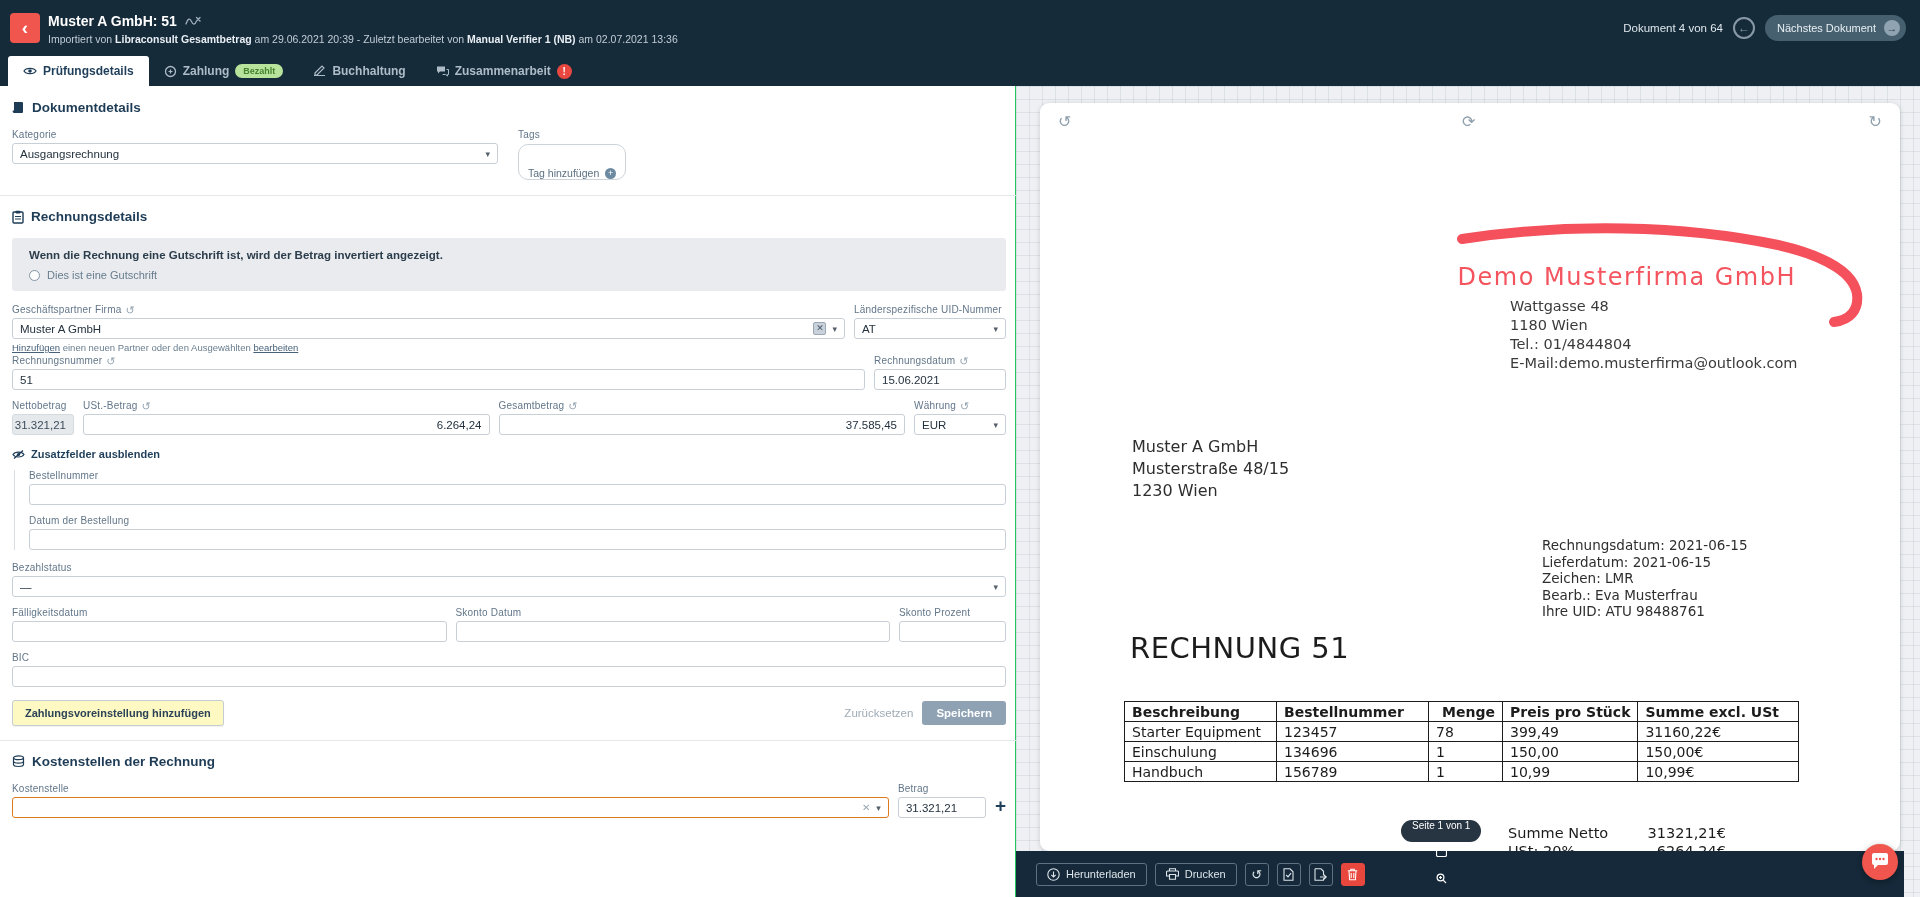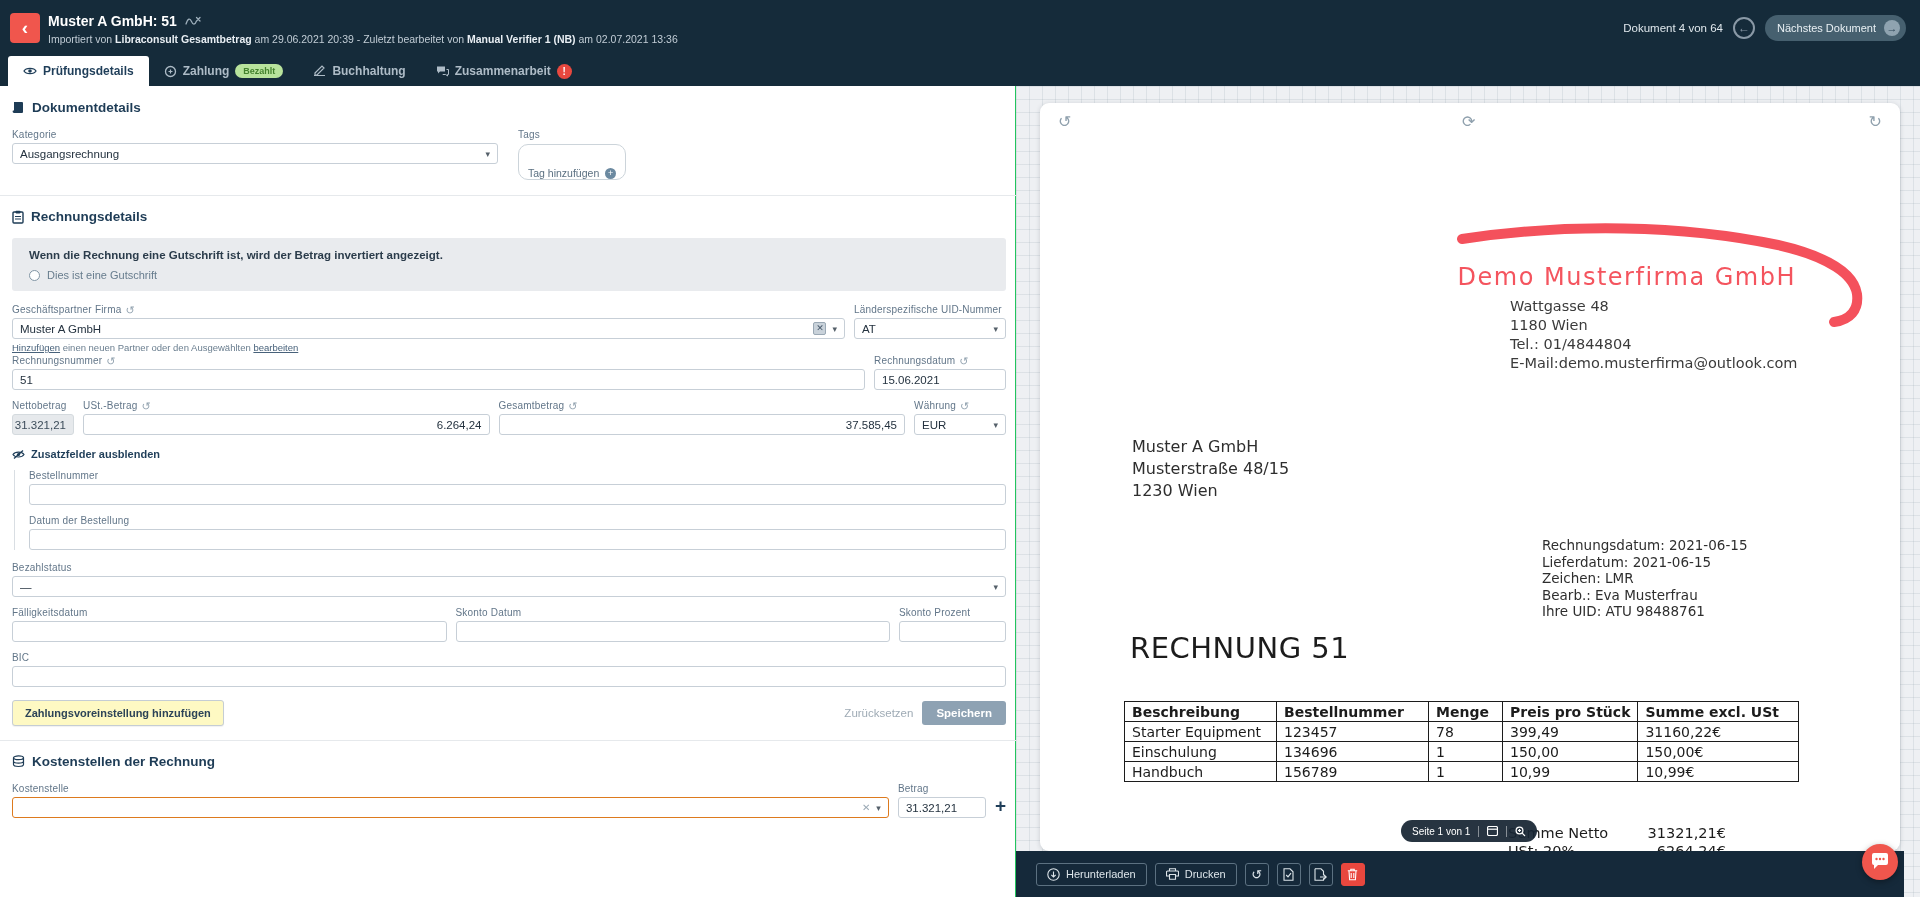--- a/index.html
+++ b/index.html
@@ -91,21 +91,21 @@
   .inv-address { left:470px; top:194px; font-size:14.5px; line-height:19px; color:#3b3b3b; }
   .inv-recipient { left:92px; top:333px; font-size:16px; line-height:22px; }
   .inv-meta { left:502px; top:434px; font-size:13.5px; line-height:16.5px; }
   .inv-title { left:90px; top:528px; font-size:29px; letter-spacing:.5px; color:#1c1c1c; }
   .inv-table { position:absolute; left:84px; top:598px; border-collapse:collapse; font-size:14px; color:#1c1c1c; font-family:"DejaVu Sans",sans-serif; }
   .inv-table th, .inv-table td { border:1.6px solid #1c1c1c; padding:0 7px; height:20px; text-align:left; font-weight:normal; white-space:nowrap; overflow:hidden; }
   .inv-table th { font-weight:bold; }
   .sum-line { position:absolute; font-size:14.5px; color:#1c1c1c; font-family:"DejaVu Sans",sans-serif; }
   .sum-val { position:absolute; width:90px; text-align:right; }
 
-  .page-pill { position:absolute; left:385px; top:734px; height:22px; background:rgba(23,37,51,.93); border-radius:11px; display:flex; align-items:center; gap:8px; padding:0 11px; color:#fff; font-size:10px; z-index:5; }
+  .page-pill { position:absolute; left:385px; top:734px; height:22px; background:rgba(23,37,51,.93); border-radius:11px; display:flex; align-items:center; gap:8px; padding:0 11px; color:#fff; font-size:10px; z-index:5;flex-direction:column; }
   .pill-sep { width:1px; height:11px; background:rgba(255,255,255,.45); }
   .pill-ic { display:flex; align-items:center; cursor:pointer; }
 
   .v-toolbar { position:absolute; left:0; right:16px; top:765px; height:46px; background:#15293a; display:flex; align-items:center; gap:8px; padding-left:20px; z-index:4; }
   .vbtn { height:23px; border:1px solid #5c7181; border-radius:3px; background:transparent; color:#dde5ea; font-size:11px; display:flex; align-items:center; gap:6px; padding:0 10px; cursor:pointer; font-family:"Liberation Sans",sans-serif; }
   .vbtn.iconly { width:24px; padding:0; justify-content:center; }
   .vbtn.danger { background:#e8473e; border-color:#e8473e; }
 
   .chat-fab { position:absolute; left:846px; top:758px; width:36px; height:36px; border-radius:50%; background:#f0564d; border:none; box-shadow:0 2px 6px rgba(0,0,0,.35); z-index:9; display:flex; align-items:center; justify-content:center; cursor:pointer; }
 </style>
@@ -414,21 +414,21 @@
           <div>Ihre UID: ATU 98488761</div>
         </div>
 
         <div class="inv inv-title">RECHNUNG 51</div>
 
         <table class="inv-table">
           <tbody>
               <tr>
             <th style="width:152px;">Beschreibung</th>
             <th style="width:152px;">Bestellnummer</th>
-            <th style="width:74px;">Menge</th>
+            <th style="width:74px;text-align:right;">Menge</th>
             <th style="width:116px;">Preis pro Stück</th>
             <th style="width:161px;">Summe excl. USt</th>
           </tr>
           <tr>
             <td>Starter Equipment</td>
                 <td>123457</td>
                 <td>78</td>
                 <td>399,49</td>
                 <td>31160,22€</td>
           </tr>

